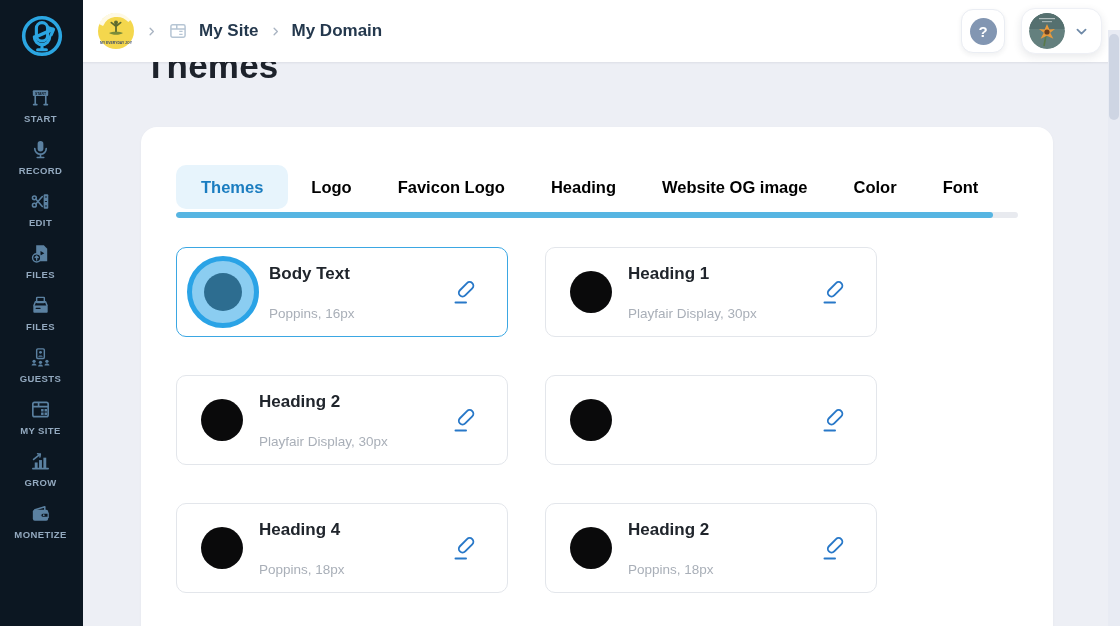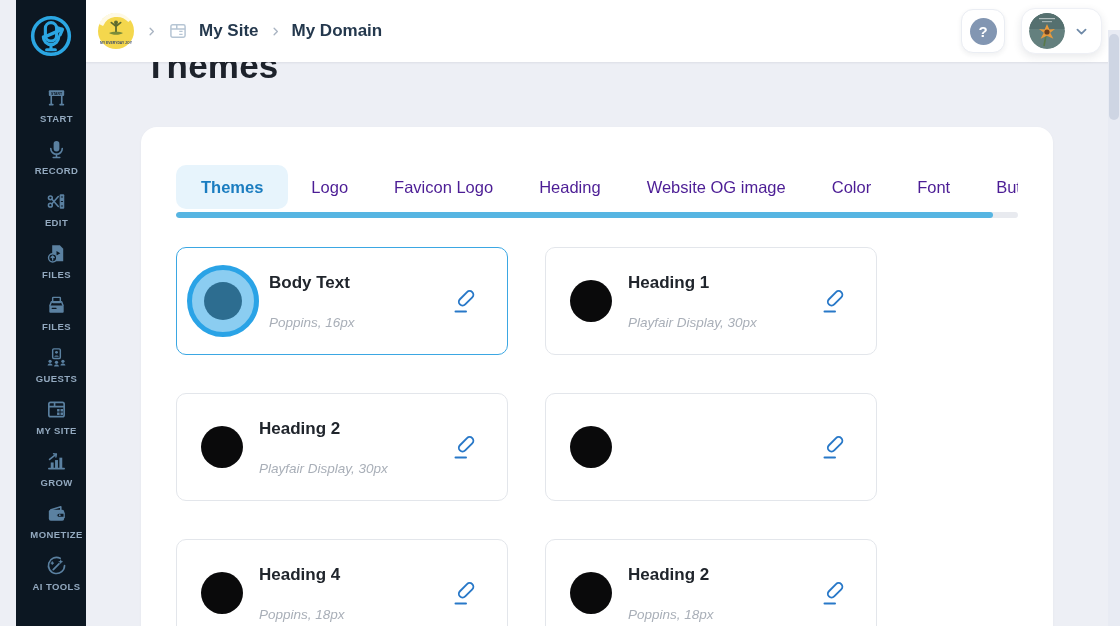--- a/index.html
+++ b/index.html
@@ -6,21 +6,21 @@
   html,body { width:1120px; height:626px; }
   body {
     position:relative; overflow:hidden;
     background:#edeff5;
     font-family:"Liberation Sans", sans-serif;
     -webkit-font-smoothing:antialiased;
   }
 
   
   .sidebar {
-    position:absolute; left:16px; top:0; width:70px; height:626px;
+    position:absolute; left:0; top:0; width:83px; height:626px;
     background:#0c1722; z-index:8;
   }
   .sidebar-logo {
     height:72px; display:flex; align-items:center; justify-content:center;
   }
   .nav { margin-top:7px; }
   .nav-item {
     width:81px; height:52px;
     display:flex; flex-direction:column; align-items:center; justify-content:center;
     gap:4px; cursor:pointer; color:#5b81a1;
@@ -69,61 +69,61 @@
     box-shadow:0 1px 3px rgba(20,30,50,.04);
   }
 
   
   .tabs-row {
     width:842px; display:flex; flex-wrap:nowrap; overflow:hidden;
     align-items:center; height:44px; white-space:nowrap;
   }
   .tab {
     flex:0 0 auto; line-height:44px; padding:0 23px;
-    font-size:16.5px; color:#4c1d95; cursor:pointer;
+    font-size:16.5px; color:#000000; cursor:pointer;font-weight:bold;
   }
   .tab.active {
     background:#e7f4fc; border-radius:10px; color:#1b7dc0;
     font-weight:bold; padding:0 25px;
   }
   .tabs-underline {
     margin-top:3px; width:842px; height:6px; border-radius:3px; background:#e8eaef;
     position:relative; overflow:hidden;
   }
   .tabs-underline .fill {
     position:absolute; left:0; top:0; height:6px; width:97%;
     border-radius:3px; background:#56b5e2;
   }
 
   
   .cards {
     margin-top:29px; display:grid;
     grid-template-columns:332px 332px; gap:38px 37px;
   }
   .card {
-    position:relative; height:108px; background:#fff;
+    position:relative; height:90px; background:#fff;
     border:1px solid #e3e6eb; border-radius:10px;
     display:flex; align-items:center; cursor:pointer;
   }
   .card.selected { border:1px solid #3ba7e3; }
   .swatch {
     width:42px; height:42px; border-radius:50%; background:#0a0a0b;
     margin-left:24px; flex:0 0 auto;
   }
   .swatch-ring {
     width:72px; height:72px; border-radius:50%;
     border:5px solid #2aa3e6; background:#8bcdf1;
     margin-left:10px; flex:0 0 auto;
     display:flex; align-items:center; justify-content:center;
   }
   .swatch-core { width:38px; height:38px; border-radius:50%; background:#2d6d90; }
   .card-texts { margin-left:16px; }
   .card.selected .card-texts { margin-left:10px; }
   .card-title { font-size:17px; font-weight:bold; color:#20252c; }
-  .card-font { margin-top:22px; font-size:13.5px; font-style:italic; color:#a9afb8; }
+  .card-font { margin-top:22px; font-size:13.5px; color:#a9afb8; }
   .edit-button {
     position:absolute; right:28px; top:50%; transform:translateY(-50%);
     width:30px; height:32px; display:flex; align-items:center; justify-content:center;
     cursor:pointer; color:#2878c8;
   }
 
   
   .scrollbar-track {
     position:absolute; right:0; top:30px; bottom:0; width:12px;
     background:#e8ebf3; z-index:10; cursor:pointer;
@@ -240,29 +240,20 @@
     <div class="nav-item">
       <svg width="23" height="23" viewBox="0 0 24 24" fill="none">
         <path d="M5.5 8.3 16.5 5v3.5" stroke="currentColor" stroke-width="1.6" stroke-linejoin="round"></path>
         <rect x="4" y="8" width="16" height="11.5" rx="2" fill="currentColor"></rect>
         <path d="M14.5 11.5H20v4.5h-5.5a2.25 2.25 0 0 1 0-4.5z" fill="#0c1722" stroke="currentColor" stroke-width="1.3"></path>
         <circle cx="15.4" cy="13.7" r="1" fill="currentColor"></circle>
       </svg>
       <span class="nav-label">MONETIZE</span>
     </div>
 
-    <div class="nav-item">
-      <svg width="23" height="23" viewBox="0 0 24 24" fill="none">
-        <path d="M20.4 12a8.4 8.4 0 1 1-4.6-7.5" stroke="currentColor" stroke-width="1.7" stroke-linecap="round"></path>
-        <path d="M8.6 16.2l6-6" stroke="currentColor" stroke-width="1.8" stroke-linecap="round"></path>
-        <path d="M15.6 7.2l.8-1.8.8 1.8 1.8.8-1.8.8-.8 1.8-.8-1.8-1.8-.8z" fill="currentColor"></path>
-        <path d="M7.6 8.2v2.4 M6.4 9.4h2.4" stroke="currentColor" stroke-width="1.3" stroke-linecap="round"></path>
-      </svg>
-      <span class="nav-label">AI TOOLS</span>
-    </div>
 
   </nav>
 </aside>
 
 <header class="header">
   <div class="breadcrumb">
 
     <svg width="38" height="38" viewBox="0 0 38 38" style="cursor:pointer">
       <circle cx="19" cy="19" r="18" fill="#f4d74d"></circle>
       <path d="M4 13 A17.5 17.5 0 0 1 33 8.5" stroke="#ffffff" stroke-width="4.5" fill="none" opacity="0.85"></path>

